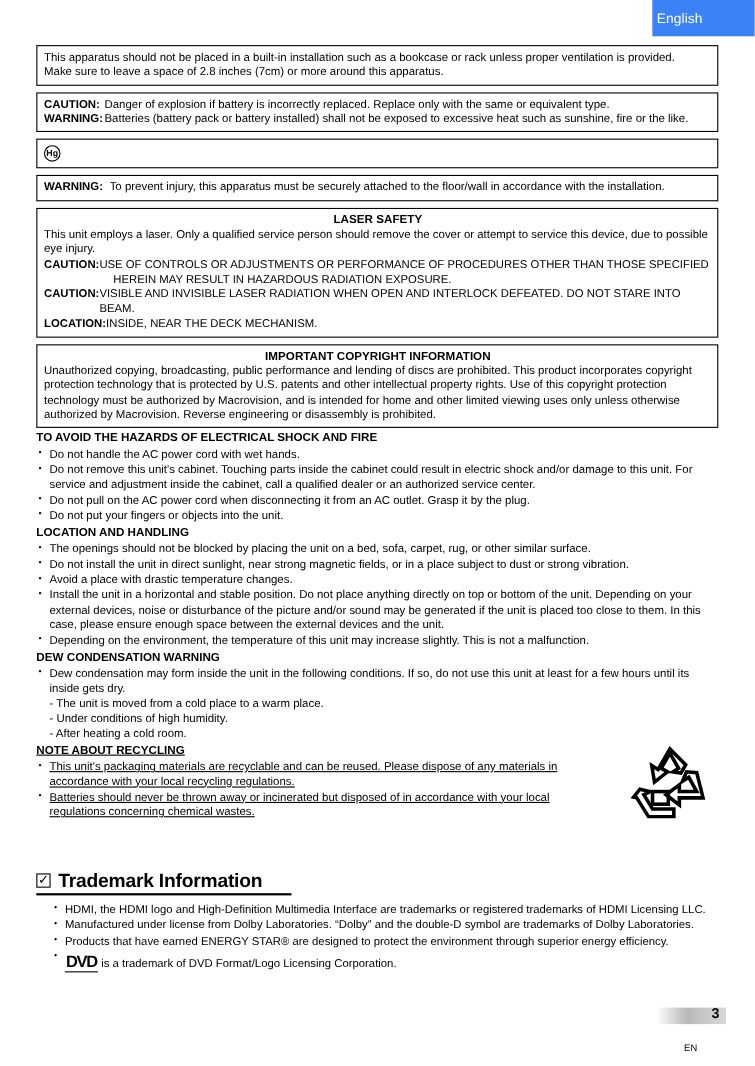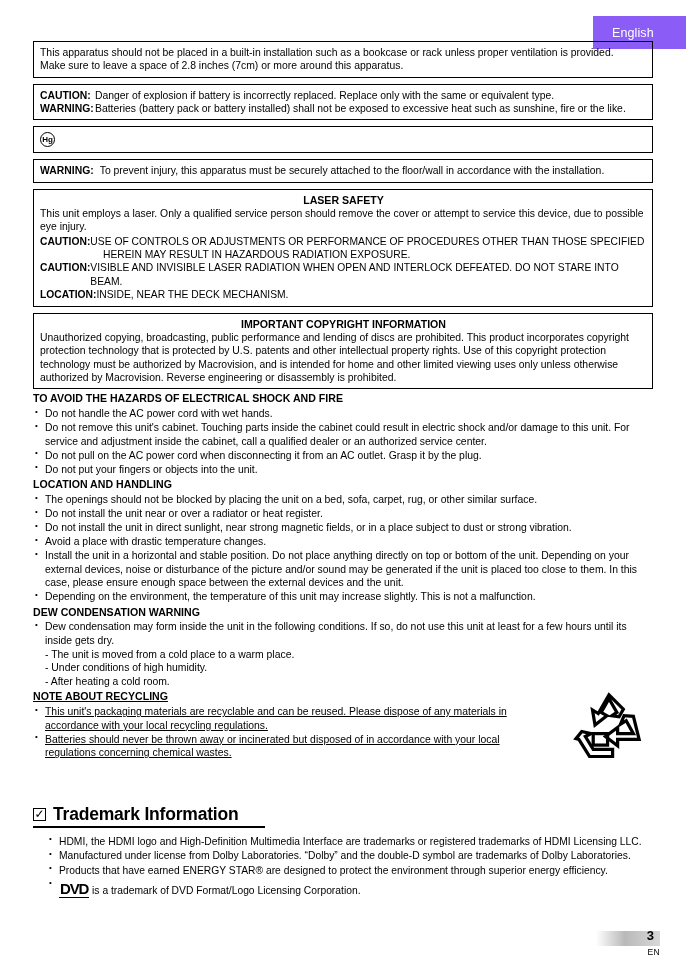--- a/index.html
+++ b/index.html
@@ -13,30 +13,30 @@
     background: #ffffff;
     font-family: "Liberation Sans", sans-serif;
     color: #000000;
     position: relative;
     overflow: hidden;
   }
 
   
   .lang-tab {
     position: absolute;
-    top: 16px;
+    top: 0;
     left: 593px;
     width: 93px;
     height: 33px;
-    background: #8b5cf6;
+    background: #3b82f6;
     color: #ffffff;
     font-size: 12.5px;
     display: flex;
     align-items: center;
-    padding-left: 19px;
+    padding-left: 4px;
     letter-spacing: .1px;
   }
 
   
   .page {
     position: absolute;
     top: 41px;
     left: 33px;
     width: 620px;
   }
@@ -201,23 +201,22 @@
   .footer-num {
     position: absolute;
     right: 6px;
     top: -3px;
     font-size: 13px;
     font-weight: bold;
     color: #000;
   }
   .footer-code {
     font-size: 8.5px;
-    margin-top: 1px;
+    margin-top: 16px;
     letter-spacing: .3px;
-    text-align: right;
   }
 </style>
 </head>
 <body>
 
 <div class="lang-tab">
   <span>English</span>
 </div>
 
 <div class="page">
@@ -282,21 +281,20 @@
       <li>Do not remove this unit's cabinet. Touching parts inside the cabinet could result in electric shock and/or damage to this unit. For service and adjustment inside the cabinet, call a qualified dealer or an authorized service center.</li>
       <li>Do not pull on the AC power cord when disconnecting it from an AC outlet. Grasp it by the plug.</li>
       <li>Do not put your fingers or objects into the unit.</li>
     </ul>
   </div>
 
   <div class="plain">
     <h3>LOCATION AND HANDLING</h3>
     <ul class="bullets">
       <li>The openings should not be blocked by placing the unit on a bed, sofa, carpet, rug, or other similar surface.</li>
-      <li>Do not install the unit near or over a radiator or heat register.</li>
       <li>Do not install the unit in direct sunlight, near strong magnetic fields, or in a place subject to dust or strong vibration.</li>
       <li>Avoid a place with drastic temperature changes.</li>
       <li>Install the unit in a horizontal and stable position. Do not place anything directly on top or bottom of the unit. Depending on your external devices, noise or disturbance of the picture and/or sound may be generated if the unit is placed too close to them. In this case, please ensure enough space between the external devices and the unit.</li>
       <li>Depending on the environment, the temperature of this unit may increase slightly. This is not a malfunction.</li>
     </ul>
   </div>
 
   <div class="plain">
     <h3>DEW CONDENSATION WARNING</h3>
     <ul class="bullets">

